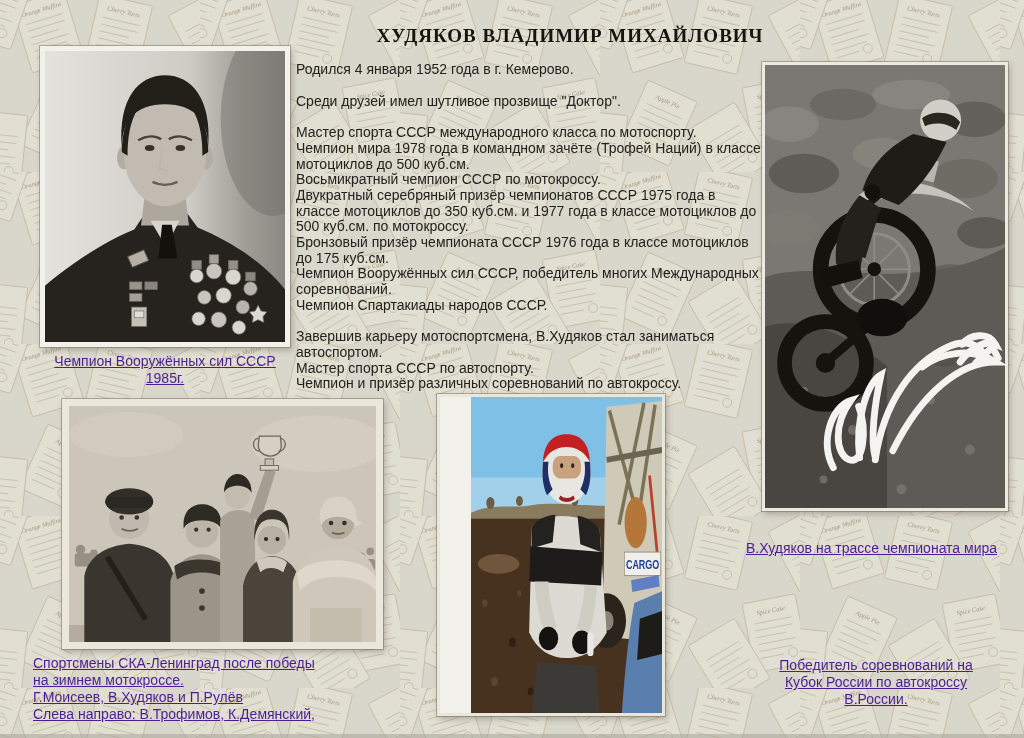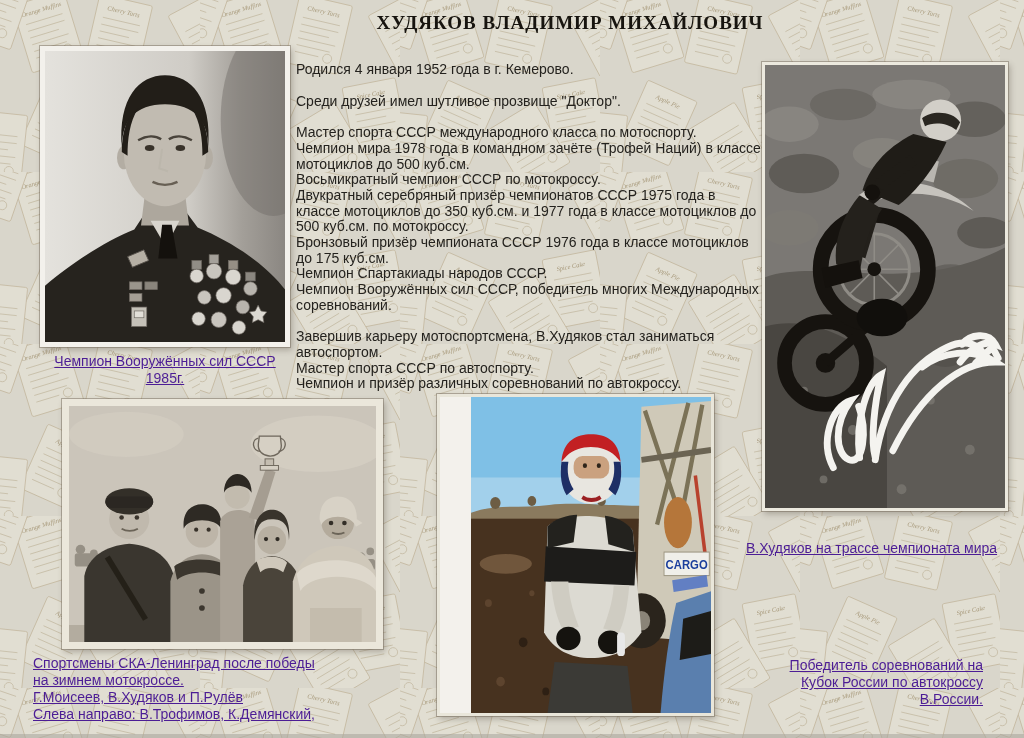--- a/index.html
+++ b/index.html
@@ -4,46 +4,46 @@
 <style>
   * { margin:0; padding:0; box-sizing:border-box; }
   html,body { width:1024px; height:738px; overflow:hidden; }
   body { font-family:"Liberation Sans", sans-serif; color:#22201c; }
   .page { position:relative; width:1024px; height:738px; overflow:hidden;
           box-shadow: inset -12px -14px 34px -10px rgba(80,66,50,.32),
                       inset 4px 4px 16px rgba(255,255,255,.28); }
   .bg-texture { position:absolute; left:0; top:0; width:1024px; height:738px; z-index:0; }
   .layer { position:absolute; z-index:2; }
 
-  .page-title { left:0; right:0; top:12px; text-align:center;
+  .page-title { left:0; right:0; top:25px; text-align:center;
     font-family:"Liberation Serif", serif; font-weight:bold; font-size:19px;
     letter-spacing:1px; color:#17140f; white-space:nowrap;
     padding-left:116px; }
 
   
   figure { position:absolute; z-index:2; }
   figure svg { display:block; width:100%; height:100%; }
   .photo-frame { background:#f3f1ec;
     box-shadow: 0 0 0 1px rgba(110,100,85,.45), 2px 3px 6px rgba(60,50,40,.30); }
   .photo-portrait { left:40px;  top:46px;  width:250px; height:301px; border:5px solid #f3f1ec; }
   .photo-moto     { left:762px; top:62px;  width:246px; height:449px; border:3px solid #ece9de; }
   .photo-group    { left:62px;  top:399px; width:321px; height:250px; border:7px solid #ebe7db; }
-  .photo-color    { left:437px; top:394px; width:277px; height:322px; border:3px solid #e9e6da;padding-left:31px; }
+  .photo-color    { left:437px; top:394px; width:228px; height:322px; border:3px solid #e9e6da;padding-left:31px; }
 
   
   .bio { left:296px; top:62px; width:465px; font-size:14px; line-height:1.12; color:#24221e; }
   .bio-section { margin-bottom:16px; }
   .bio-section:last-child { }
   .bio-line { margin:0; }
 
   .caption { font-size:14px; line-height:1.22; color:#4c1d95;text-decoration:underline; }
   .cap-portrait { left:30px;  top:353px; width:270px; text-align:center; }
   .cap-moto     { left:746px; top:540px; width:270px; text-align:left; }
   .cap-group    { left:33px;  top:655px; width:378px; text-align:left; }
-  .cap-color    { left:733px; top:657px; width:250px; text-align:right; }
+  .cap-color    { left:751px; top:657px; width:250px; text-align:center; }
 
   .scan-edge-bottom { position:absolute; left:0; bottom:0; width:100%; height:4px;
     background:#a8a49a; opacity:.55; z-index:3; }
 </style>
 </head>
 <body>
 
 <div class="page">
 
   <svg class="bg-texture" width="1024" height="738" xmlns="http://www.w3.org/2000/svg">
@@ -164,22 +164,22 @@
 
     <p class="bio-line">Среди друзей имел шутливое прозвище "Доктор".</p>
       </div>
     <div class="bio-section">
 
     <p class="bio-line">Мастер спорта СССР международного класса по мотоспорту.</p>
         <p class="bio-line">Чемпион мира 1978 года в командном зачёте (Трофей Наций) в классе мотоциклов до 500 куб.см.</p>
         <p class="bio-line">Восьмикратный чемпион СССР по мотокроссу.</p>
         <p class="bio-line">Двукратный серебряный призёр чемпионатов СССР 1975 года в классе мотоциклов до 350 куб.см. и 1977 года в классе мотоциклов до 500 куб.см. по мотокроссу.</p>
         <p class="bio-line">Бронзовый призёр чемпионата СССР 1976 года в классе мотоциклов до 175 куб.см.</p>
+        <p class="bio-line">Чемпион Вооружённых сил СССР, победитель многих Международных соревнований.</p>
         <p class="bio-line">Чемпион Спартакиады народов СССР.</p>
-        <p class="bio-line">Чемпион Вооружённых сил СССР, победитель многих Международных соревнований.</p>
       </div>
     <div class="bio-section">
 
     <p class="bio-line">Завершив карьеру мотоспортсмена, В.Худяков стал заниматься автоспортом.</p>
         <p class="bio-line">Мастер спорта СССР по автоспорту.</p>
         <p class="bio-line">Чемпион и призёр различных соревнований по автокроссу.</p>
       </div>
   </div>
 
   <figure class="photo-moto photo-frame">

